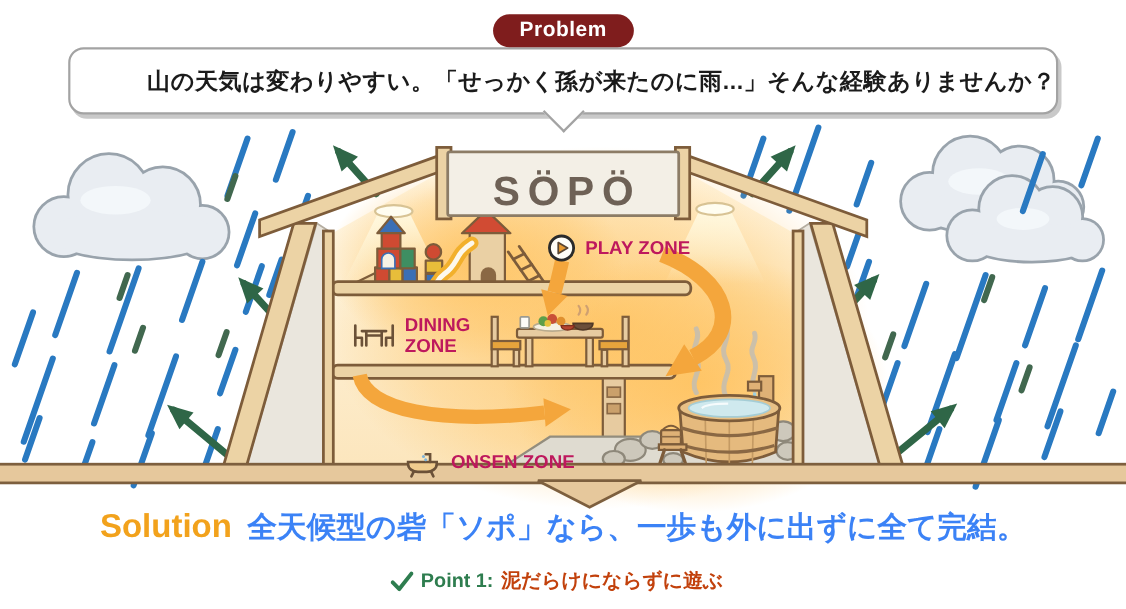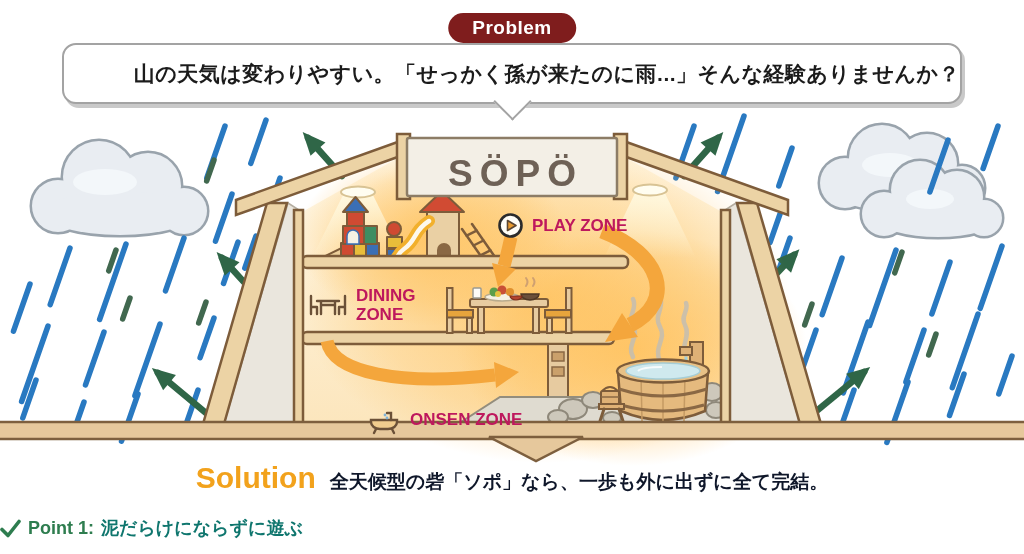--- a/index.html
+++ b/index.html
@@ -18,33 +18,33 @@
   .bubble-tail{position:absolute;left:499px;top:88px;width:25px;height:25px;background:#fff;
     border-right:2.5px solid #a3a3a3;border-bottom:2.5px solid #a3a3a3;transform:rotate(45deg);z-index:4;}
 
   
   .sign-label{position:absolute;left:408px;top:141px;width:208px;height:66px;display:flex;
     align-items:center;justify-content:center;font-size:37px;font-weight:bold;letter-spacing:7px;
     color:#6e6156;z-index:2;text-indent:7px;}
   .zone{position:absolute;display:flex;align-items:center;gap:8px;z-index:2;color:#be185d;
     font-weight:bold;font-size:17px;white-space:nowrap;}
   .zone-play{left:497px;top:212px;}
-  .zone-dining{left:308px;top:287px;}
+  .zone-dining{left:320px;top:287px;}
   .zone-dining .zone-text{width:74px;white-space:normal;line-height:1.1;}
   .zone-onsen{left:366px;top:377px;margin-top:28px;}
 
   
   .solution{position:absolute;left:0;right:0;top:461px;text-align:center;z-index:2;}
   .sol-label{color:#f2a21c;font-size:30px;font-weight:bold;margin-right:14px;}
-  .sol-text{font-size:19px;font-weight:bold;color:#0f172a;}
+  .sol-text{font-size:27px;font-weight:bold;color:#3b82f6;}
   .points{position:absolute;left:0;right:12px;top:516px;display:flex;justify-content:center;
-    gap:40px;z-index:2;flex-direction:column;}
+    gap:40px;z-index:2;}
   .point{display:flex;align-items:center;gap:7px;font-size:18px;font-weight:bold;white-space:nowrap;}
   .pt-label{color:#2e7d4f;}
-  .pt-text{color:#0f766e;text-align:center;}
+  .pt-text{color:#c2410c;text-align:center;}
 
   
   .cl-s{fill:#e9edf2;stroke:#99a3ac;stroke-width:5;stroke-linejoin:round;}
   .cl-f{fill:#e9edf2;}
   .cl-hi{fill:#f3f7fa;}
   .rain line{stroke:#2979c1;stroke-width:5.5;stroke-linecap:round;}
   .rain-g line{stroke:#41684f;}
   .garr line{stroke:#2f6647;stroke-width:6.5;stroke-linecap:round;marker-end:url(#ah);}
   .wood{fill:#e6c89c;stroke:#7d5f3e;stroke-width:2.5;}
   .woodf{fill:#ecd3a5;stroke:#7d5c3a;stroke-width:2.5;}

